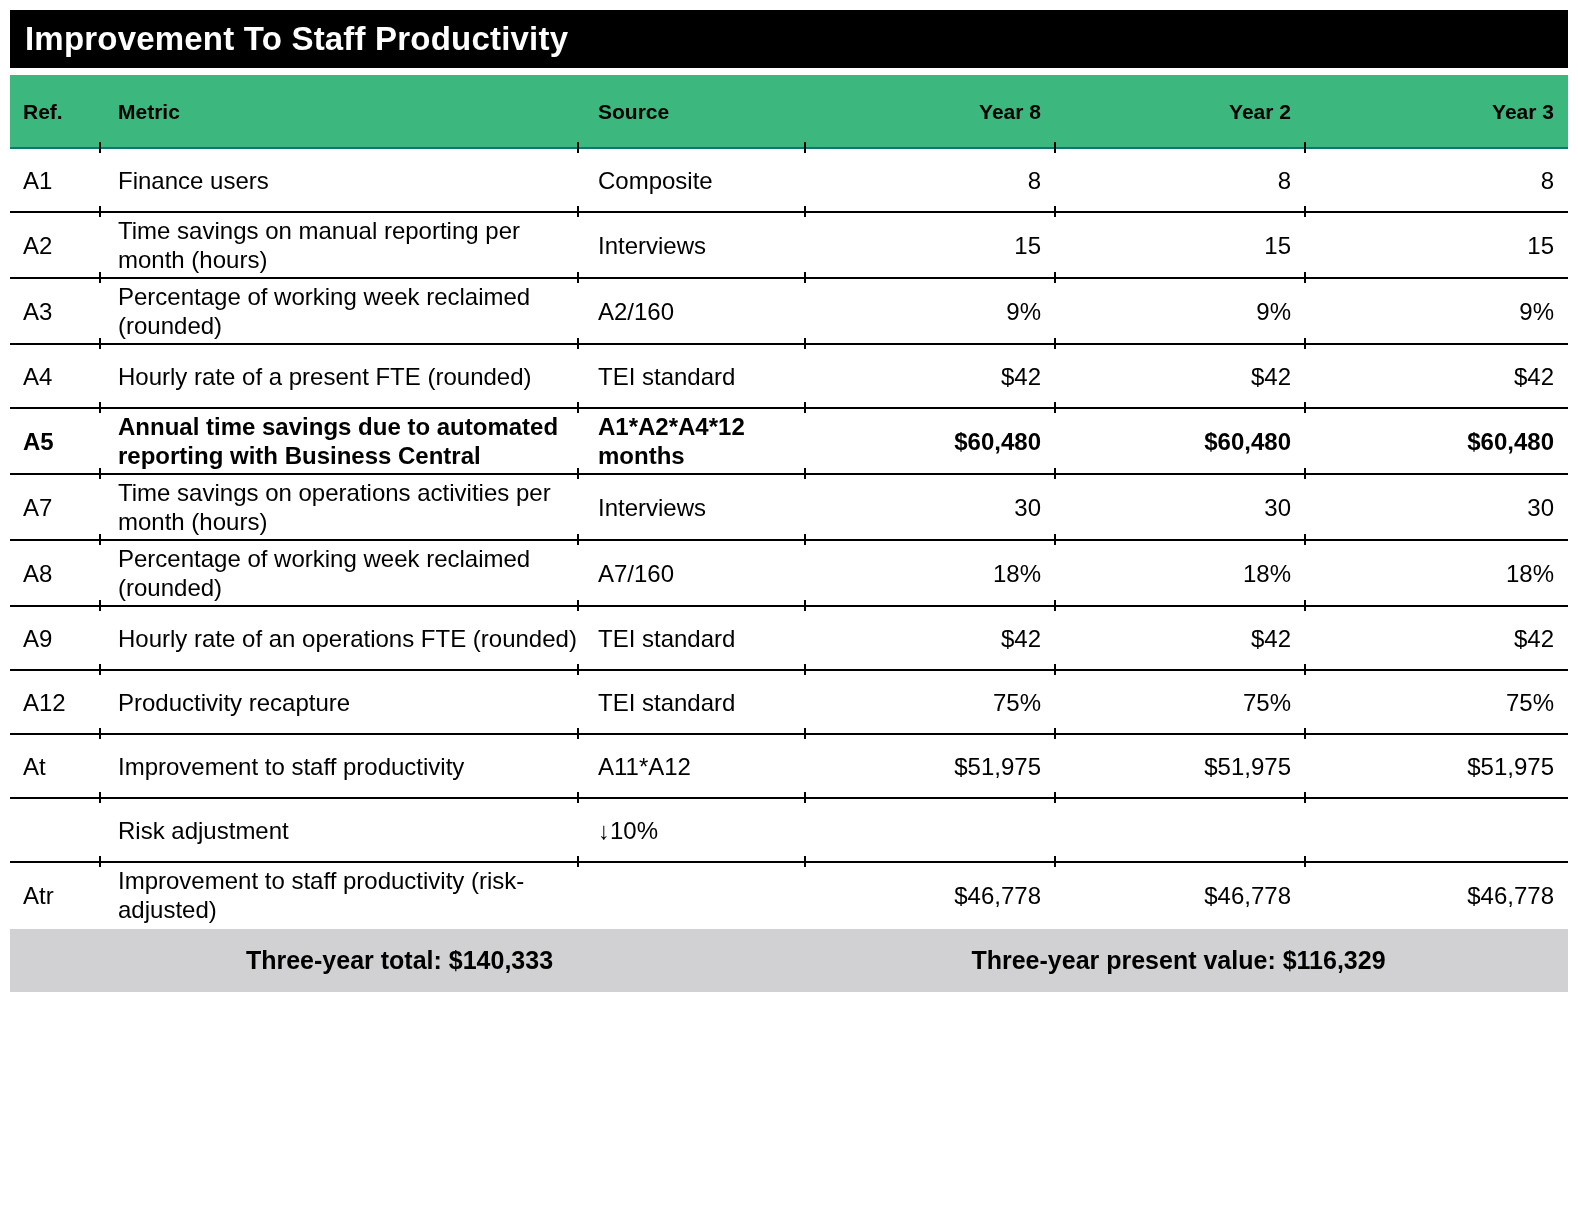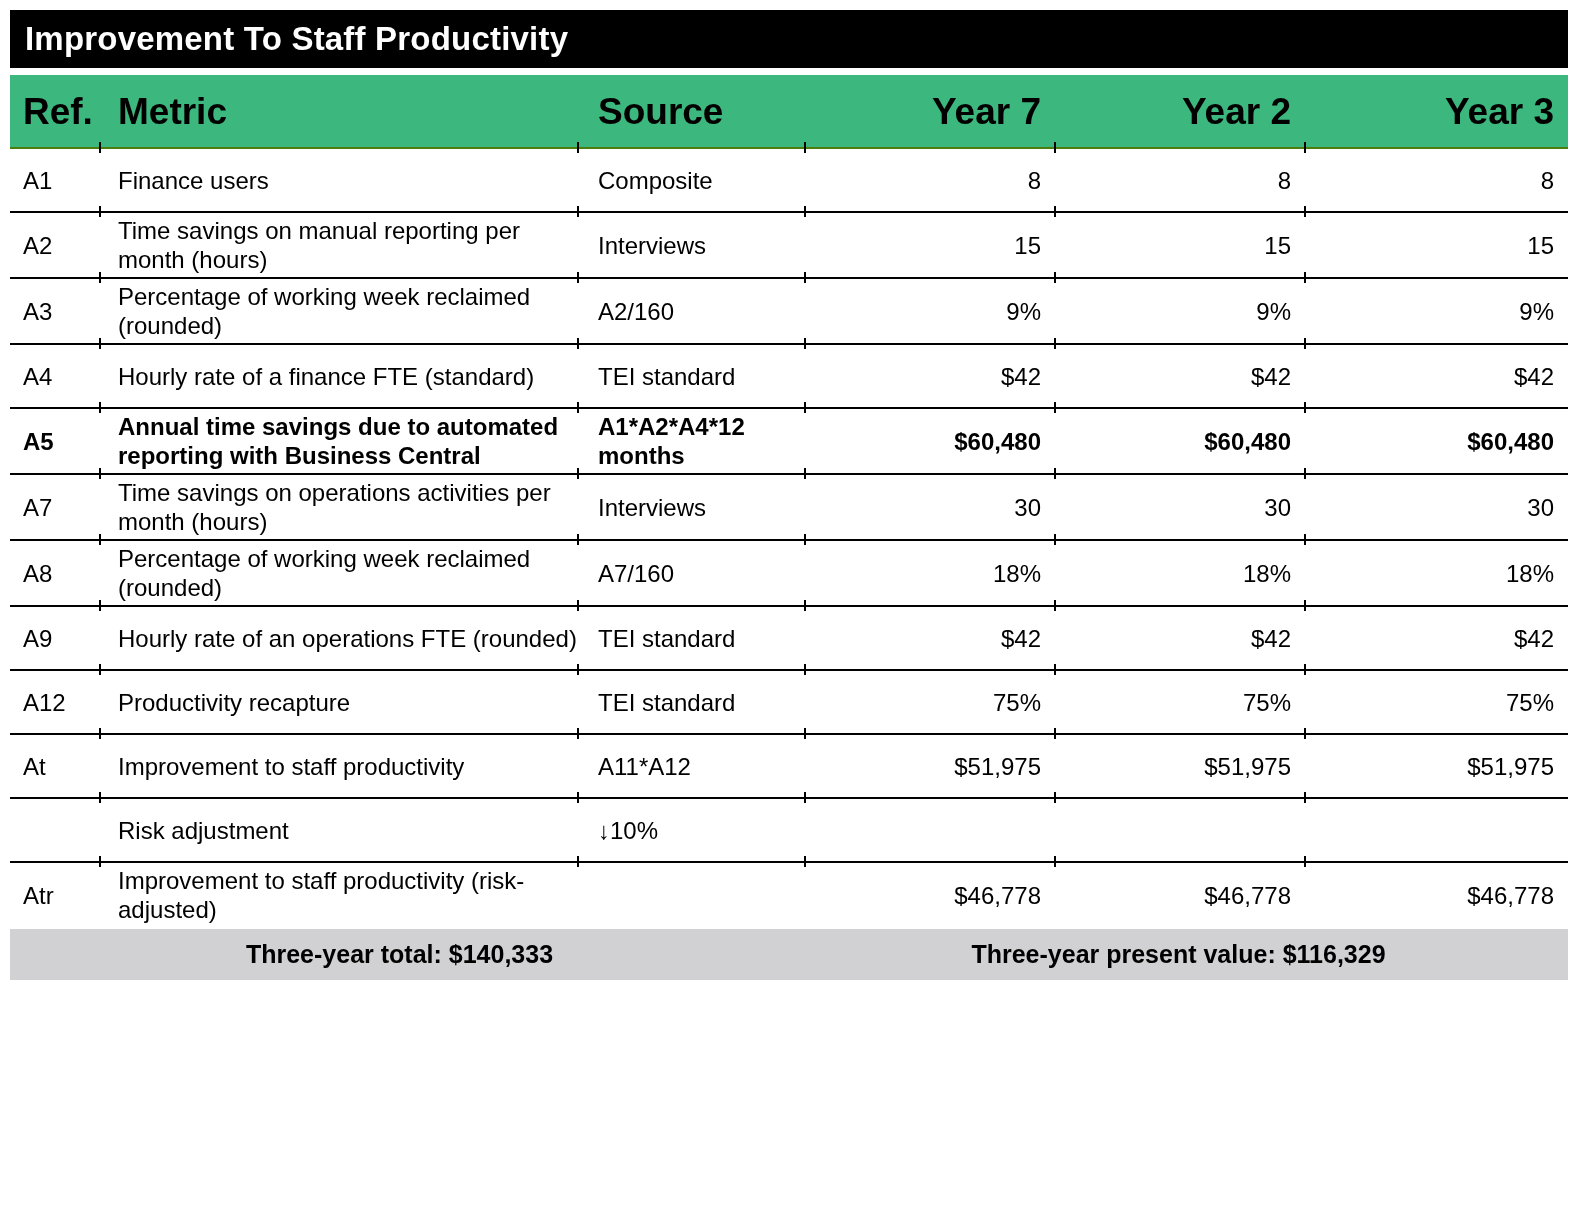--- a/index.html
+++ b/index.html
@@ -41,24 +41,24 @@
     position: relative;
     vertical-align: middle;
     box-sizing: border-box;
     font-size: 24px;
     line-height: 29px;
     overflow: visible;
   }
   thead th {
     background: var(--header-green);
     height: 73px;
-    font-size: 37px;
+    font-size: 21px;
     font-weight: bold;
     text-align: left;
-    border-bottom: 2px solid #4d7c0f;
+    border-bottom: 2px solid #0f766e;
   }
   tbody td {
     height: 64px;
     border-bottom: 2px solid #000;
     padding-top: 3px; padding-bottom: 3px;
   }
   .cell-ref  { padding-left: 13px; }
   .cell-metric { padding-left: 18px; }
   .cell-source { padding-left: 20px; padding-right: 6px; margin-top: 44px; }
   .num { text-align: right; padding-right: 14px; }
@@ -72,21 +72,21 @@
   tbody td:not(:first-child)::after {
     content: "";
     position: absolute;
     left: -1px; bottom: -6px;
     width: 2px; height: 11px;
     background: #000;
   }
   tr.last td::after { display: none; }
 
   .summary-footer {
-    width: 1558px; height: 51px;
+    width: 1558px; height: 63px;
     background: var(--footer-gray);
     display: flex;
     margin-top: 2px;
   }
   .summary-footer .footer-cell {
     flex: 1;
     display: flex; align-items: center; justify-content: center;
     font-weight: bold;
     font-size: 25px;
   }
@@ -107,21 +107,21 @@
       <col style="width:227px">
       <col style="width:250px">
       <col style="width:250px">
       <col style="width:263px">
     </colgroup>
     <thead>
       <tr>
         <th class="cell-ref">Ref.</th>
         <th class="cell-metric">Metric</th>
         <th class="cell-source">Source</th>
-        <th class="num">Year 7</th>
+        <th class="num">Year 8</th>
         <th class="num">Year 2</th>
         <th class="num">Year 3</th>
       </tr>
     </thead>
     <tbody>
         <tr>
           <td class="cell-ref">A1</td>
           <td class="cell-metric">Finance users</td>
           <td class="cell-source">Composite</td>
           <td class="num">8</td>
@@ -139,21 +139,21 @@
         <tr>
           <td class="cell-ref">A3</td>
           <td class="cell-metric">Percentage of working week reclaimed (rounded)</td>
           <td class="cell-source">A2/160</td>
           <td class="num">9%</td>
           <td class="num">9%</td>
           <td class="num">9%</td>
         </tr>
         <tr>
           <td class="cell-ref">A4</td>
-          <td class="cell-metric">Hourly rate of a finance FTE (standard)</td>
+          <td class="cell-metric">Hourly rate of a present FTE (rounded)</td>
           <td class="cell-source">TEI standard</td>
           <td class="num">$42</td>
           <td class="num">$42</td>
           <td class="num">$42</td>
         </tr>
         <tr class="bold">
           <td class="cell-ref">A5</td>
           <td class="cell-metric">Annual time savings due to automated reporting with Business Central</td>
           <td class="cell-source">A1*A2*A4*12 months</td>
           <td class="num">$60,480</td>

